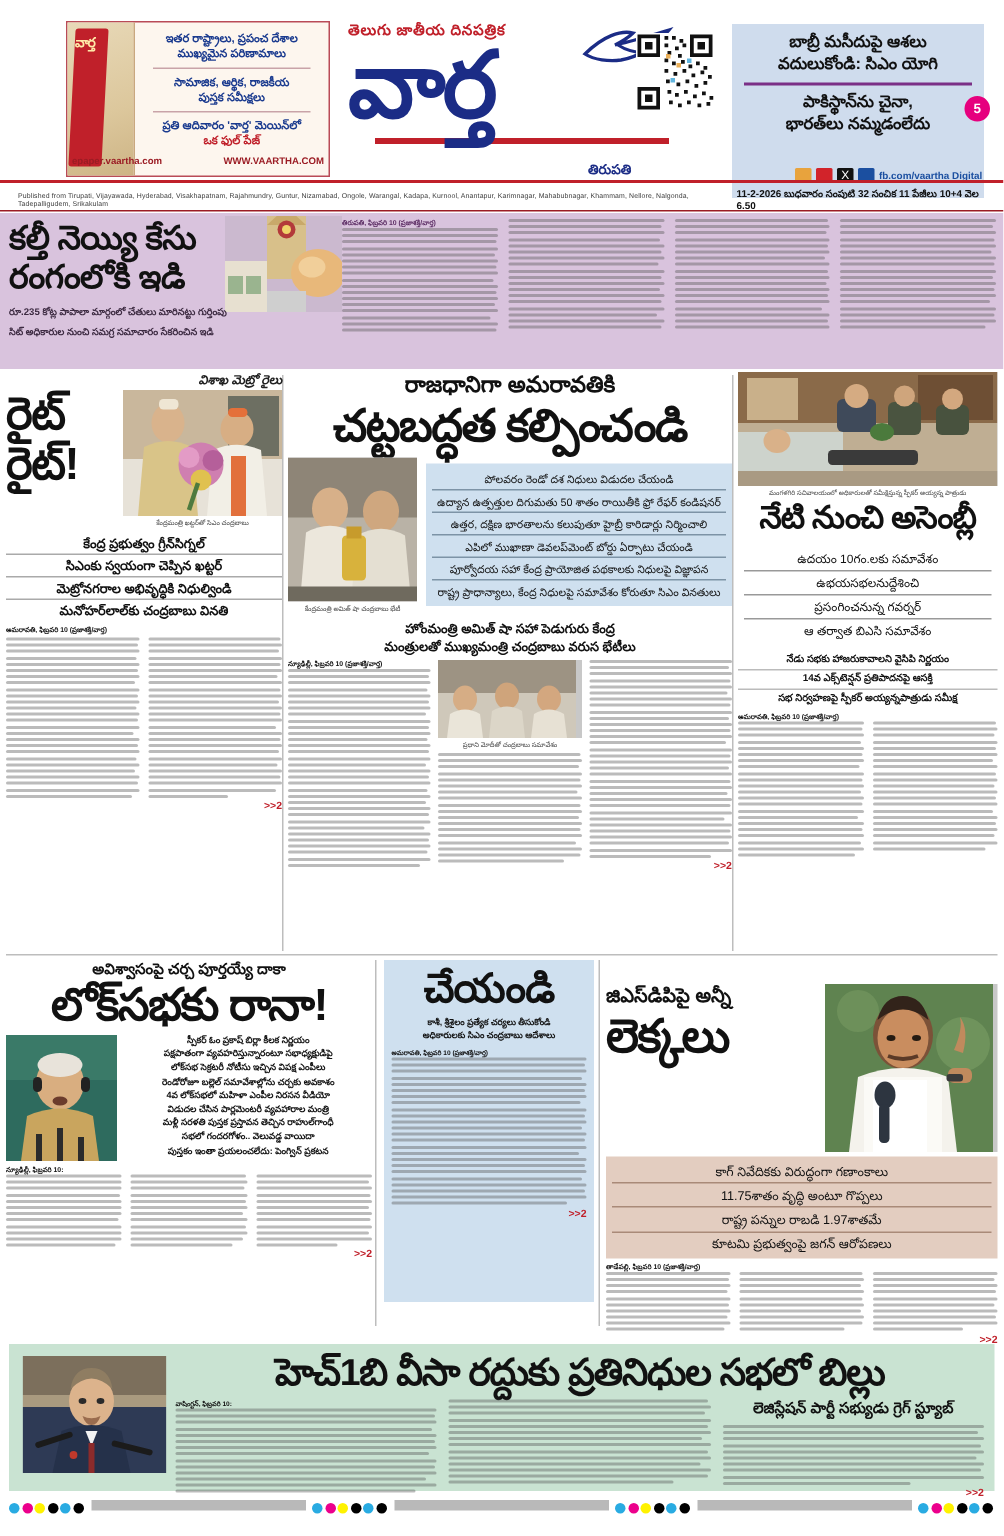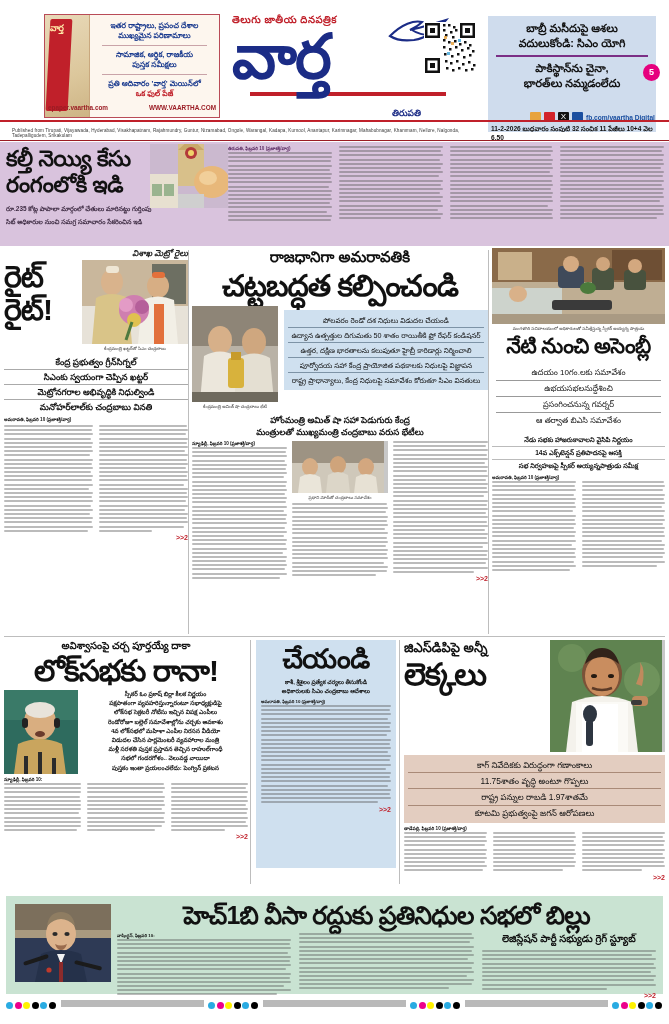--- a/index.html
+++ b/index.html
@@ -491,20 +491,21 @@
             </svg>
           </div>
           <div class="cap">కేంద్రమంత్రి అమిత్ షా చంద్రబాబు భేటీ</div>
         </div>
 
         <div style="flex:1;">
           <div class="bullets">
             <div class="b">పోలవరం రెండో దశ నిధులు విడుదల చేయండి</div>
             <div class="b">ఉద్యాన ఉత్పత్తుల దిగుమతు 50 శాతం రాయితీకి ఫ్రో రేఫర్ కండిషనర్</div>
             <div class="b">ఉత్తర, దక్షిణ భారతాలను కలుపుతూ హైబ్రీ కారిడార్లు నిర్మించాలి</div>
+            <div class="b">ఎపిలో ముఖాణా డెవలప్‌మెంట్ బోర్డు ఏర్పాటు చేయండి</div>
             <div class="b">పూర్వోదయ సహా కేంద్ర ప్రాయోజిత పథకాలకు నిధులపై విజ్ఞాపన</div>
             <div class="b">రాష్ట్ర ప్రాధాన్యాలు, కేంద్ర నిధులపై సమావేశం కోరుతూ సిఎం వినతులు</div>
           </div>
         </div>
       </div>
 
       <div style="text-align:center;margin-top:4px;">
         <div style="font-size:8.6px;line-height:12px;font-weight:bold;">హోంమంత్రి అమిత్ షా సహా పెడుగురు కేంద్ర</div>
         <div style="font-size:8.6px;line-height:12px;font-weight:bold;">మంత్రులతో ముఖ్యమంత్రి చంద్రబాబు వరుస భేటీలు</div>
       </div>
@@ -831,21 +832,21 @@
           <i style="width:98%"></i>
         <i style="width:100%"></i>
           <i style="width:99%"></i>
           <i style="width:100%"></i>
           <i style="width:90%"></i>
       </div>
       <div class="more">&gt;&gt;2</div>
     </div>
 
     <div class="br">
-      <div style="display:flex;">
+      <div style="display:flex;margin-top:16px;">
         <div style="width:128px;">
           <div class="br-k">జిఎస్‌డిపిపై అన్నీ</div>
           <div class="br-h">లెక్కలు</div>
         </div>
         <div style="flex:1;">
           <div class="photo" style="height:112px;">
             <svg viewBox="0 0 130 112" width="130" height="112">
               <rect width="130" height="112" fill="#fff"></rect>
               <rect x="18" y="0" width="112" height="112" fill="#6f8f5a"></rect>
               <path d="M18 0 h112 v112 h-112 Z" fill="#5f8350"></path>

